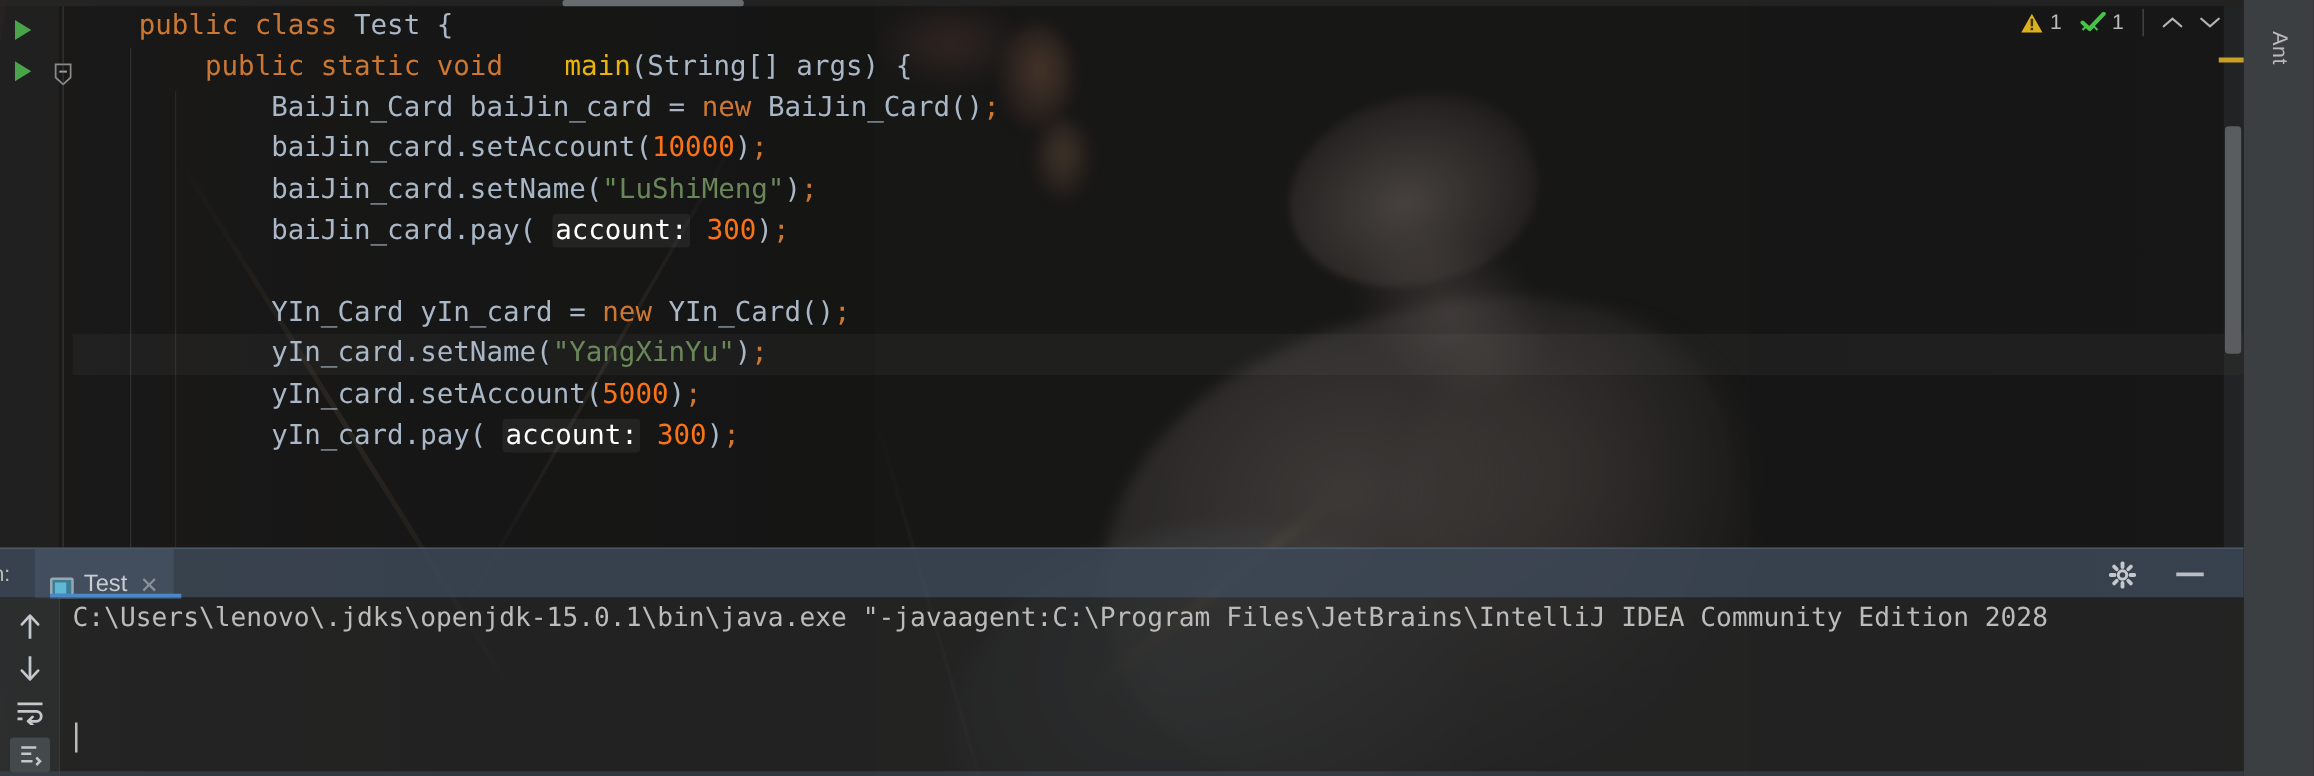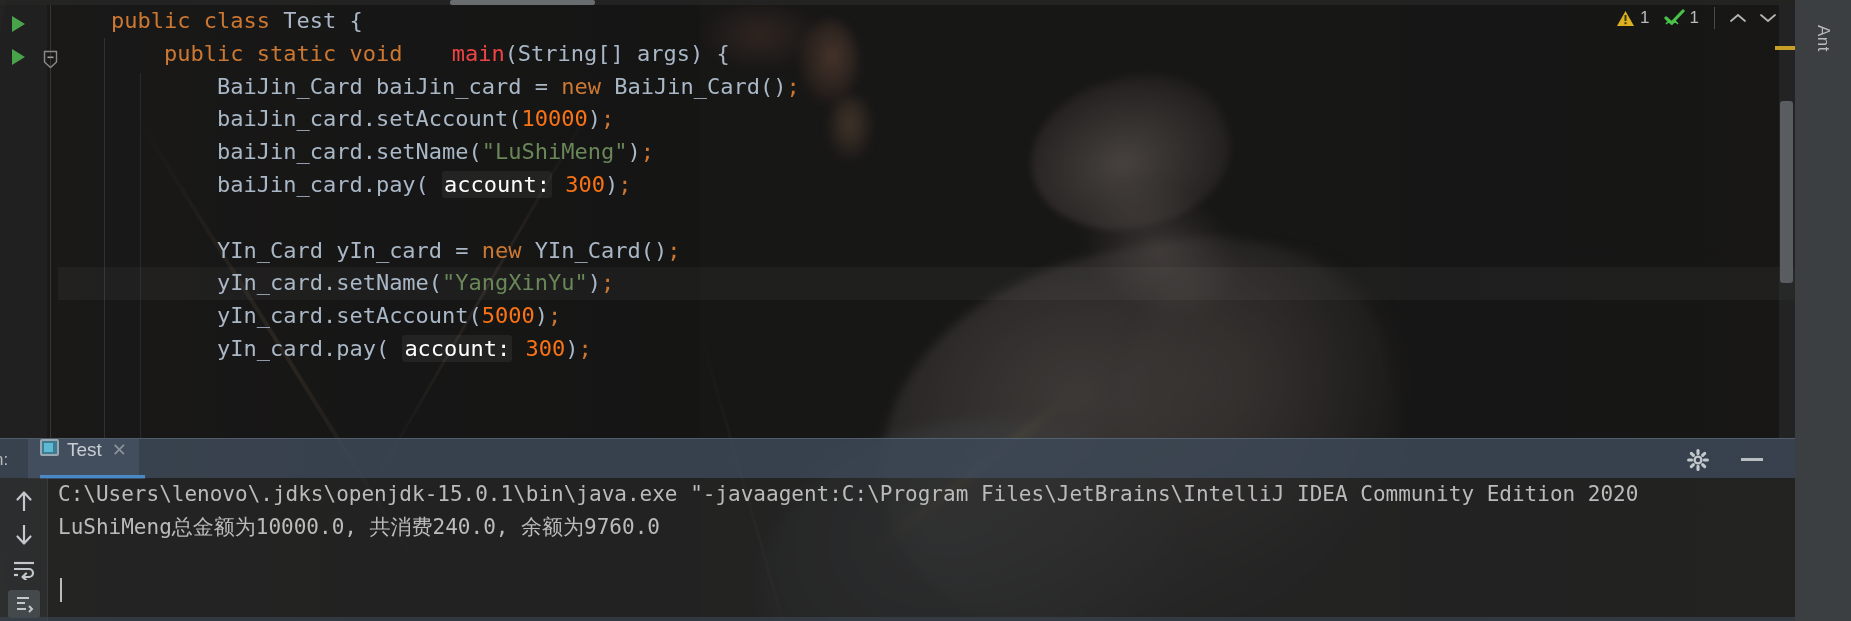--- a/index.html
+++ b/index.html
@@ -156,21 +156,21 @@
     font-family: "DejaVu Sans Mono", monospace;
     font-size: 22px;
     line-height: 32.8px;
     white-space: pre;
     letter-spacing: 0px;
   }
   .line { height: 32.8px; }
   .line.caret-line { background: rgba(255,255,255,.035); }
   .kw   { color: #cc7832; }
   .plain{ color: #a9b7c6; }
-  .meth { color: #ef4444; padding-left: 36px; }
+  .meth { color: #eab308; padding-left: 36px; }
   .num  { color: #f97316; }
   .str  { color: #6a8759; }
   .semi { color: #cc7832; }
   .hint {
     color: #ffffff;
     background: rgba(255,255,255,.06);
     border-radius: 3px;
     padding: 1px 2px;
   }
   .typo { border-bottom: 2px wavy #49a34a; }
@@ -237,21 +237,21 @@
     background: rgba(60,72,85,.88);
     border-top: 1px solid rgba(130,150,170,.35);
   }
   #console-title {
     position: absolute; left: -6px; top: 11px;
     font-family: "Liberation Sans", sans-serif;
     font-size: 17px; color: #bbbbbb;
   }
   #tab-test {
     position: absolute; left: 28px; top: 0; height: 40px;
-    display: flex; align-items: flex-start; gap: 8px;
+    display: flex; align-items: flex-end; gap: 8px;
     padding: 0 12px;
     background: rgba(75,90,105,.55);
   }
   #tab-test-underline {
     position: absolute; left: 40px; top: 36px; width: 105px; height: 4px;
     background: #4a88c7;
   }
   .tab-icon {
     width: 19px; height: 17px;
     border: 2px solid #9aa7b0;
@@ -456,21 +456,21 @@
           <svg width="20" height="18" viewBox="0 0 20 18">
             <line x1="3" y1="3" x2="15" y2="3" stroke="#c3c8cc" stroke-width="2"></line>
             <line x1="3" y1="8" x2="11" y2="8" stroke="#c3c8cc" stroke-width="2"></line>
             <path d="M3 14 H12" stroke="#c3c8cc" stroke-width="2"></path>
             <path d="M15 11 L18 14 L15 17" fill="none" stroke="#c3c8cc" stroke-width="2"></path>
           </svg>
         </div>
       </div>
       <div id="console-divider"></div>
 
-      <div id="console-text"><div class="cline">C:\Users\lenovo\.jdks\openjdk-15.0.1\bin\java.exe "-javaagent:C:\Program Files\JetBrains\IntelliJ IDEA Community Edition 2020</div><div class="cline">LuShiMeng总金额为10000.0, 共消费240.0, 余额为9760.0</div></div>
+      <div id="console-text"><div class="cline">C:\Users\lenovo\.jdks\openjdk-15.0.1\bin\java.exe "-javaagent:C:\Program Files\JetBrains\IntelliJ IDEA Community Edition 2028</div></div>
       <div id="console-caret"></div>
     </div>
 
     <div id="bottom-strip"></div>
   </div>
 
   <div id="right-stripe">
     <div id="ant-tab">
       <span>Ant</span>
     </div>

